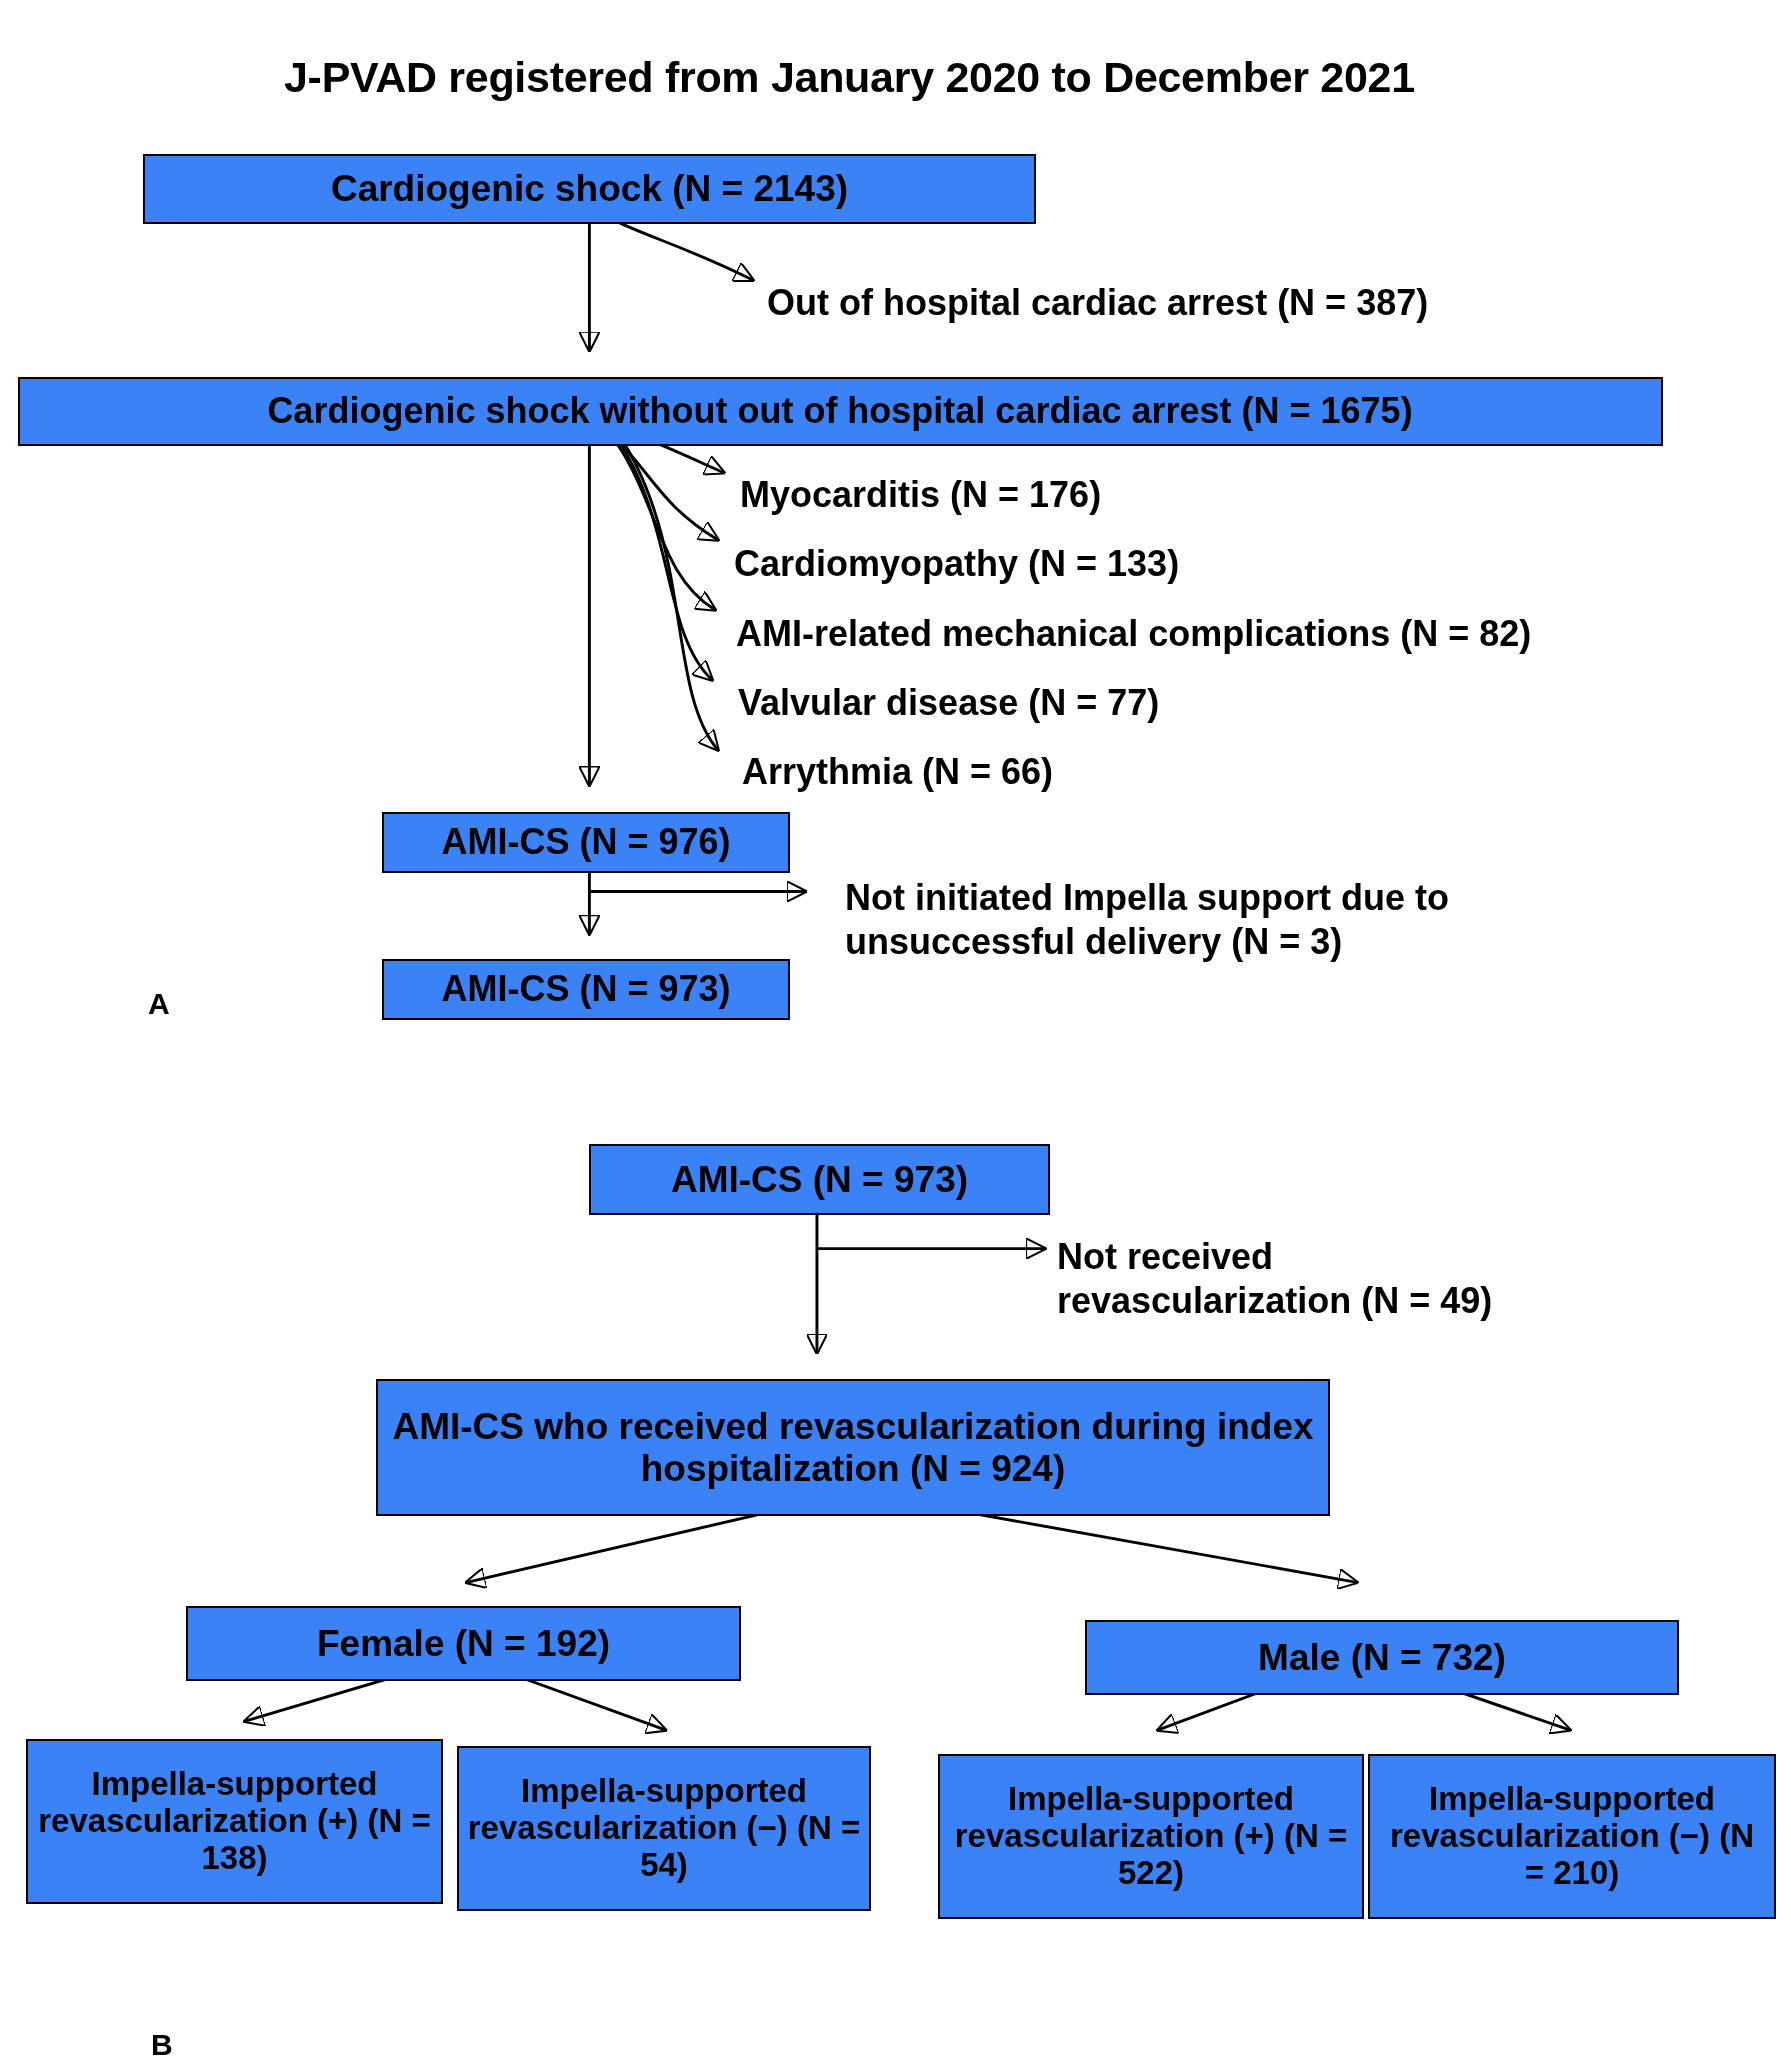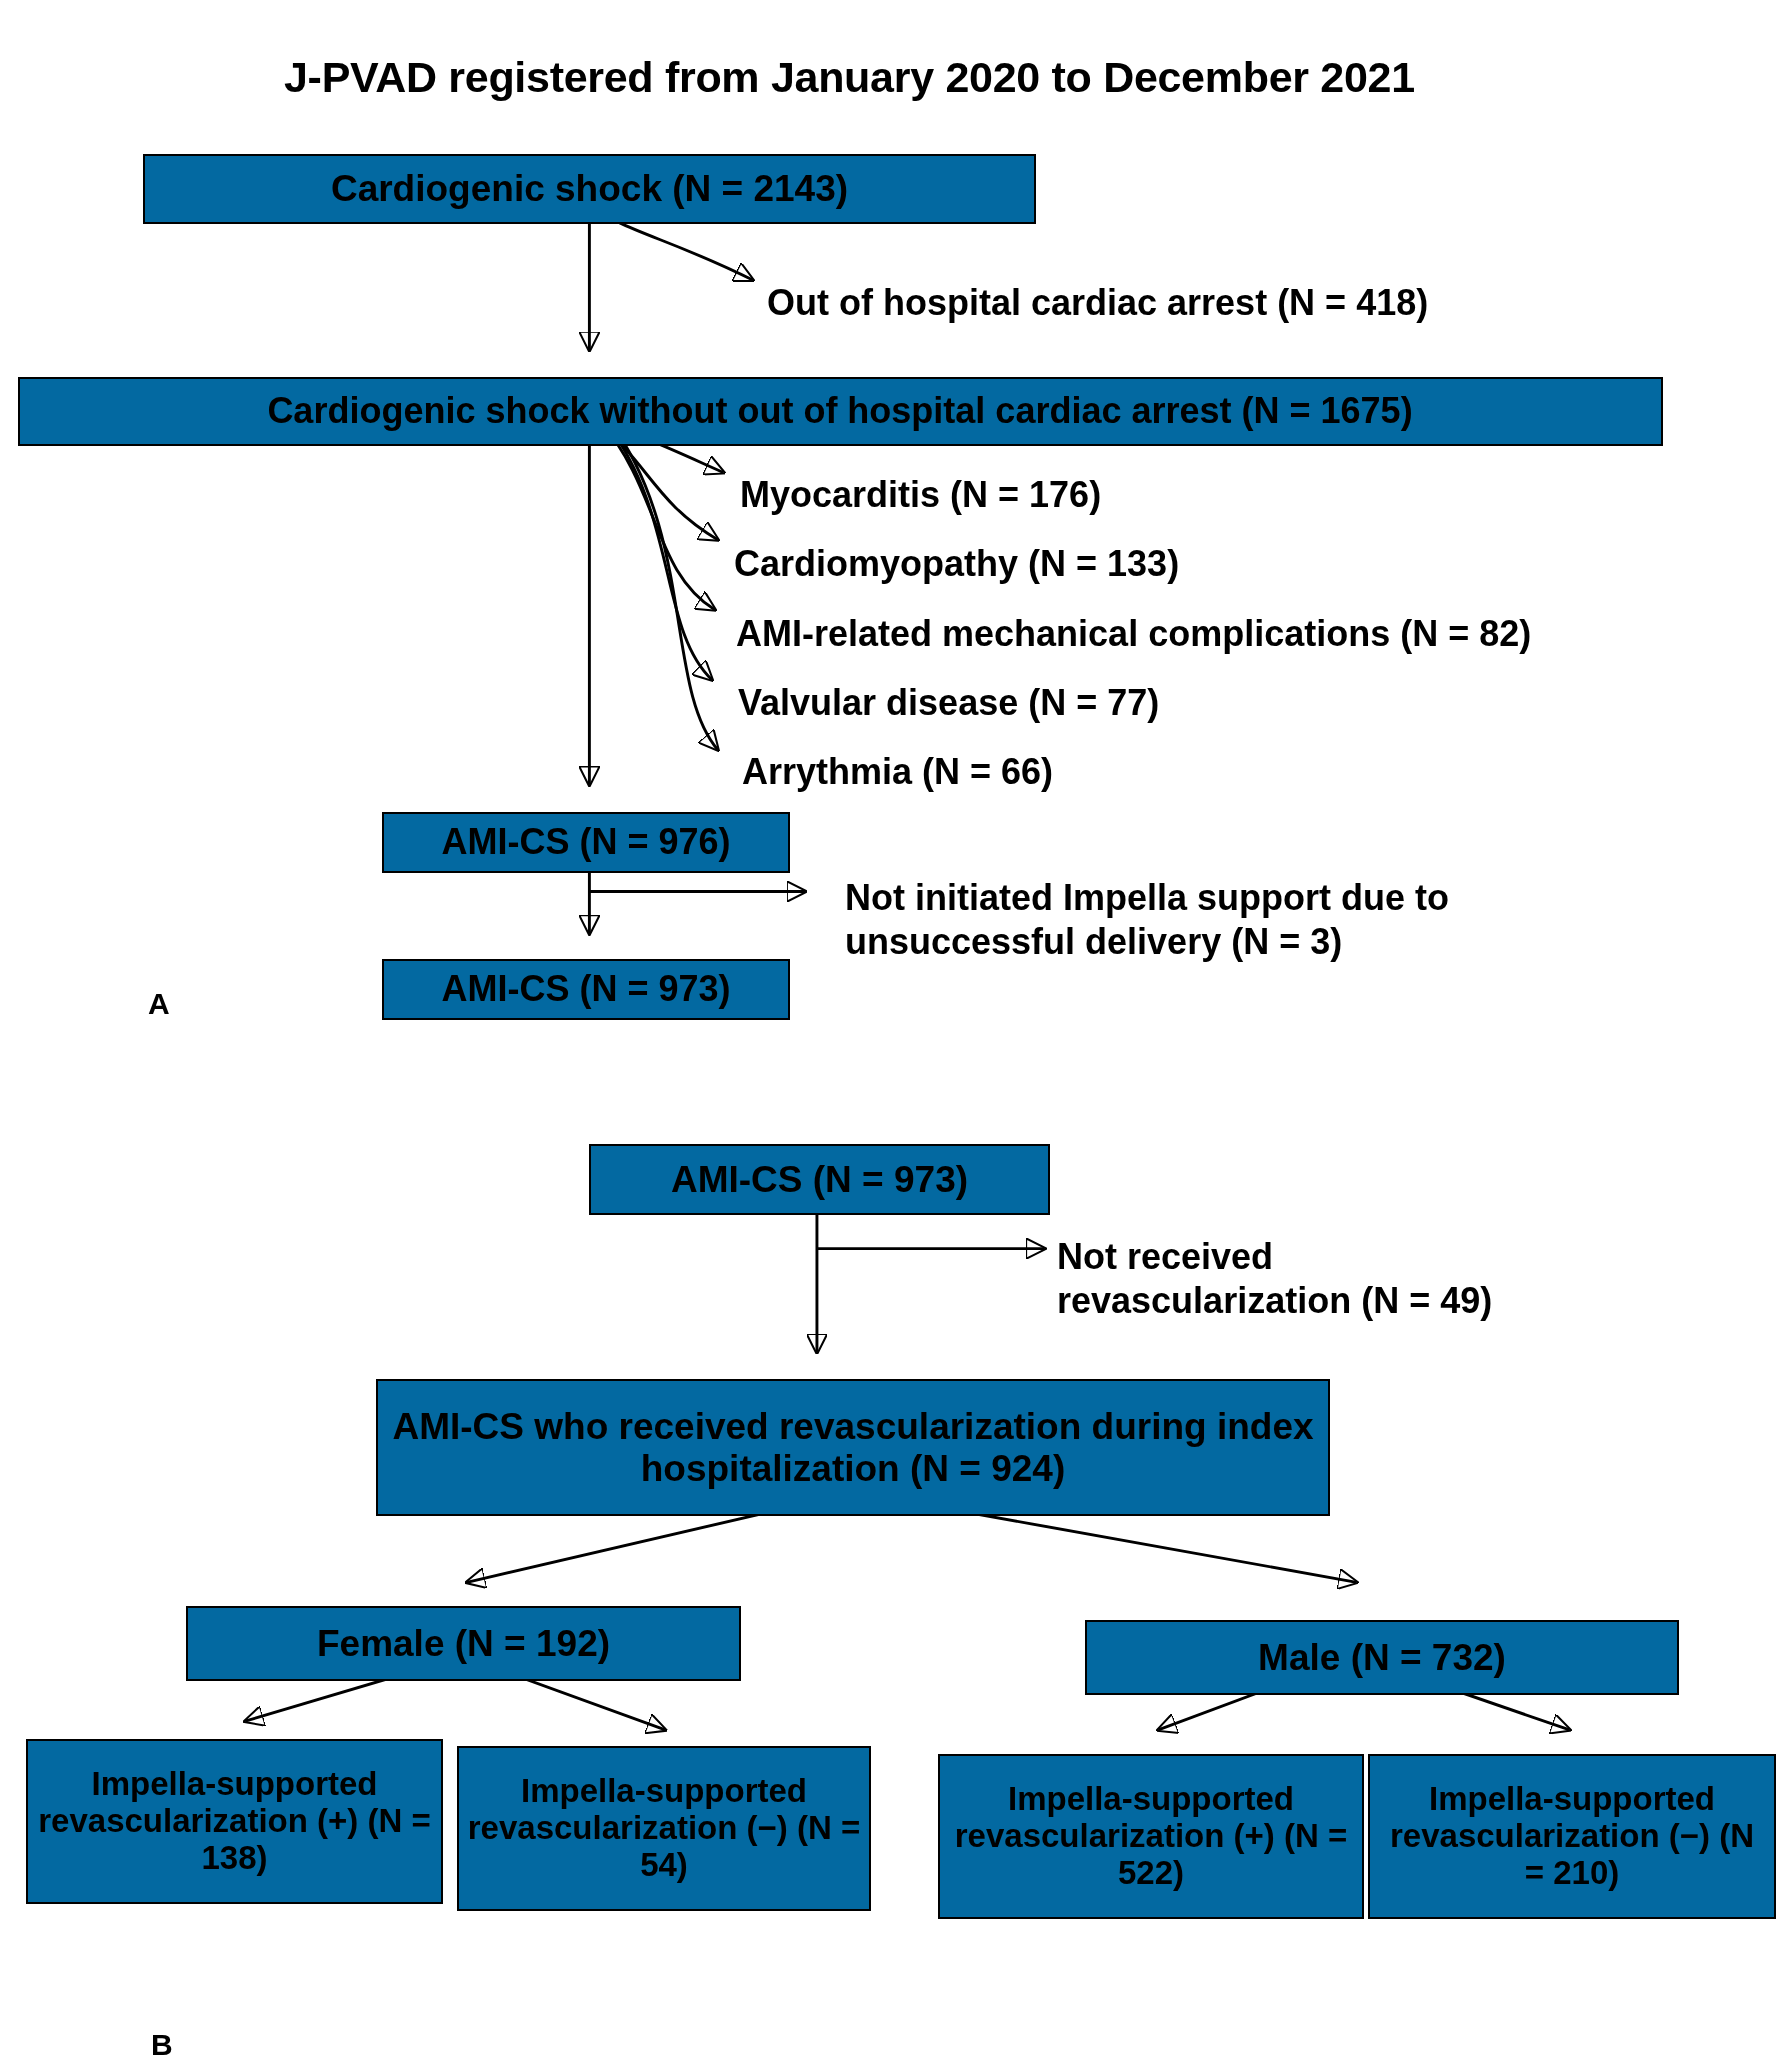--- a/index.html
+++ b/index.html
@@ -21,21 +21,21 @@
   .title {
     font-weight: bold;
     font-size: 43px;
     color: #000;
     white-space: nowrap;
     letter-spacing: -0.3px;
   }
   .node {
     box-sizing: border-box;
     border: 2.3px solid #000;
-    background: #0369a1;
+    background: #3b82f6;
     display: flex;
     align-items: center;
     justify-content: center;
     text-align: center;
     font-weight: bold;
     color: #000;
     line-height: 1.12;
   }
   .node-inner { padding: 0 5.8px; }
 
@@ -114,21 +114,21 @@
   </div>
 
   <div class="abs node" style="left:382px; top:788px; width:408px; height:61px; font-size:36px;">
     <span class="node-inner">AMI-CS (N = 976)</span>
   </div>
 
   <div class="abs node" style="left:382px; top:935px; width:408px; height:61px; font-size:36px;">
     <span class="node-inner">AMI-CS (N = 973)</span>
   </div>
 
-  <div class="abs side-label" style="left:767px; top:257px; font-size:36px;">Out of hospital cardiac arrest  (N = 418)</div>
+  <div class="abs side-label" style="left:767px; top:257px; font-size:36px;">Out of hospital cardiac arrest  (N = 387)</div>
 
   <div class="abs side-label" style="left:740px; top:449px; font-size:36px;">Myocarditis (N = 176)</div>
 
   <div class="abs side-label" style="left:734px; top:518px; font-size:36px;">Cardiomyopathy (N = 133)</div>
 
   <div class="abs side-label" style="left:736px; top:588px; font-size:36px;">AMI-related mechanical complications (N = 82)</div>
 
   <div class="abs side-label" style="left:738px; top:657px; font-size:36px;">Valvular disease (N = 77)</div>
 
   <div class="abs side-label" style="left:742px; top:726px; font-size:36px;">Arrythmia (N = 66)</div>

